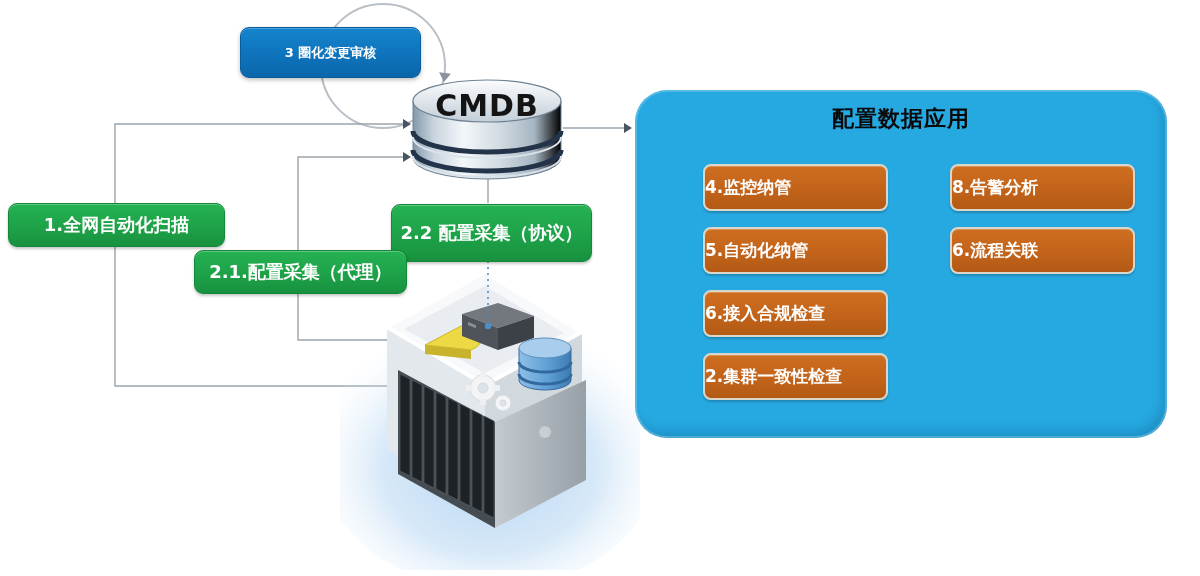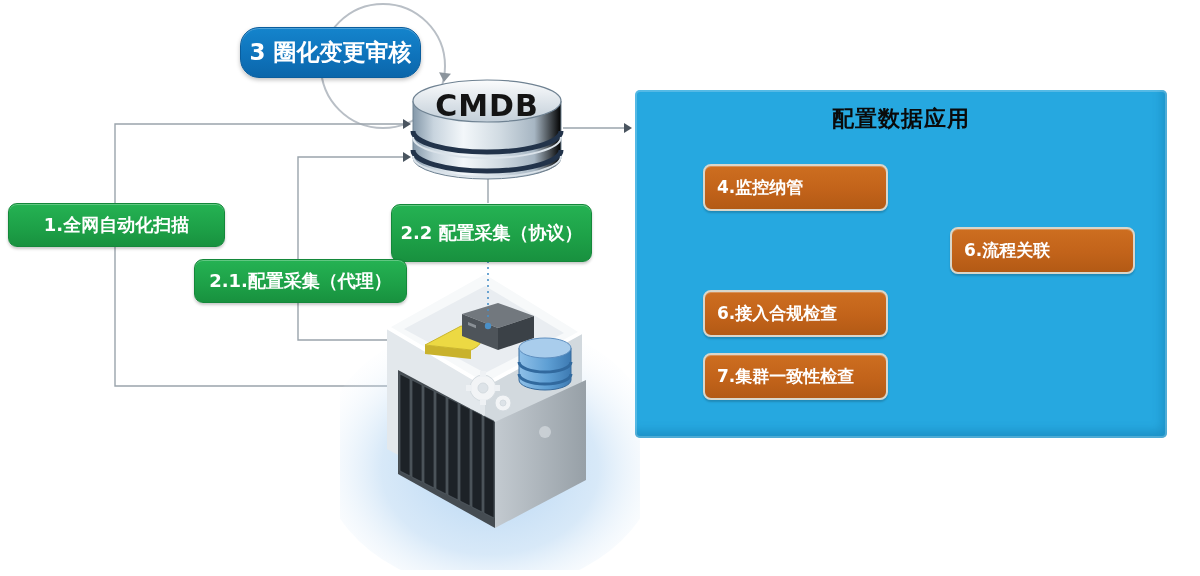--- a/index.html
+++ b/index.html
@@ -16,39 +16,39 @@
     white-space:nowrap;
   }
   .green{
     background:linear-gradient(180deg,#25b253 0%,#1da047 60%,#18913f 100%);
     border:1px solid #14883a;border-radius:9px;font-size:18px;
     box-shadow:0 2px 3px rgba(0,0,0,.22), inset 0 1px 0 rgba(255,255,255,.28);
     align-items:center;
   }
   .bluebox{
     background:linear-gradient(180deg,#1484cc 0%,#0e72ba 60%,#0b66aa 100%);
-    border:1px solid #0a5d9d;border-radius:19px;font-size:23px;
+    border:1px solid #0a5d9d;border-radius:9px;font-size:13px;
     box-shadow:0 2px 4px rgba(0,0,0,.25), inset 0 1px 0 rgba(255,255,255,.25);
   }
   
   .panel{
     position:absolute;left:635px;top:90px;width:532px;height:348px;
-    background:#26a8e0;border-radius:5px;box-sizing:border-box;
+    background:#26a8e0;border-radius:32px;box-sizing:border-box;
     box-shadow:inset 0 0 0 2px rgba(255,255,255,.22), inset -5px -7px 10px rgba(8,88,138,.28);
   }
   .panel-title{
     margin-top:14px;text-align:center;color:#0a0a0a;
     font-size:22px;font-weight:800;letter-spacing:1px;
   }
   .app-item{
     position:absolute;width:185px;height:47px;box-sizing:border-box;
     background:linear-gradient(180deg,#cd6e20 0%,#c2631a 55%,#b35a15 100%);
     border:2px solid #d9d6ca;border-radius:8px;
     color:#fff;font-size:17px;font-weight:700;
-    display:flex;align-items:center;padding-left:12px;white-space:nowrap;
+    display:flex;align-items:center;white-space:nowrap;
     box-shadow:0 2px 2px rgba(0,0,0,.18), inset 0 1px 0 rgba(255,255,255,.25);
   }
   .col-l{left:68px;} .col-r{left:315px;}
   .row-0{top:74px;} .row-1{top:137px;} .row-2{top:200px;align-items:center;} .row-3{top:263px;}
 </style>
 </head>
 <body>
 
 <div class="stage">
 
@@ -178,35 +178,41 @@
   </div>
 
   <div class="node green" style="left:8px;top:203px;width:217px;height:44px;">
     <span>1.全网自动化扫描</span>
   </div>
 
   <div class="node green" style="left:391px;top:204px;width:201px;height:58px;">
     <span>2.2 配置采集（协议）</span>
   </div>
 
-  <div class="node green" style="left:194px;top:259px;width:213px;height:44px;">
+  <div class="node green" style="left:194px;top:250px;width:213px;height:44px;">
     <span>2.1.配置采集（代理）</span>
   </div>
 
   <div class="panel">
     <div class="panel-title">配置数据应用</div>
 
     <div class="app-item col-l row-0">
       <span>4.监控纳管</span>
     </div>
+    <div class="app-item col-l row-1">
+      <span>5.自动化纳管</span>
+    </div>
     <div class="app-item col-l row-2">
       <span>6.接入合规检查</span>
     </div>
     <div class="app-item col-l row-3">
-      <span>7.集群一致性检查</span>
-    </div>
-
+      <span>2.集群一致性检查</span>
+    </div>
+
+    <div class="app-item col-r row-0">
+      <span>8.告警分析</span>
+    </div>
     <div class="app-item col-r row-1">
       <span>6.流程关联</span>
     </div>
   </div>
 
 </div>
 
 </body></html>

